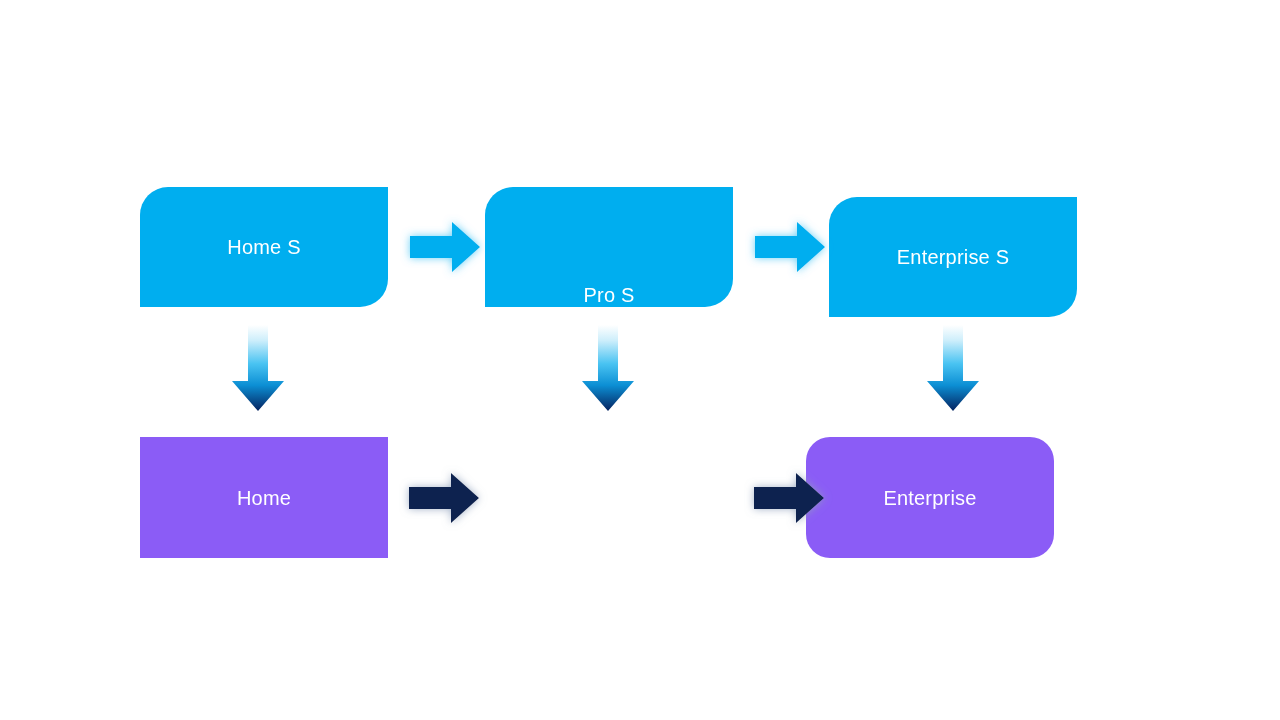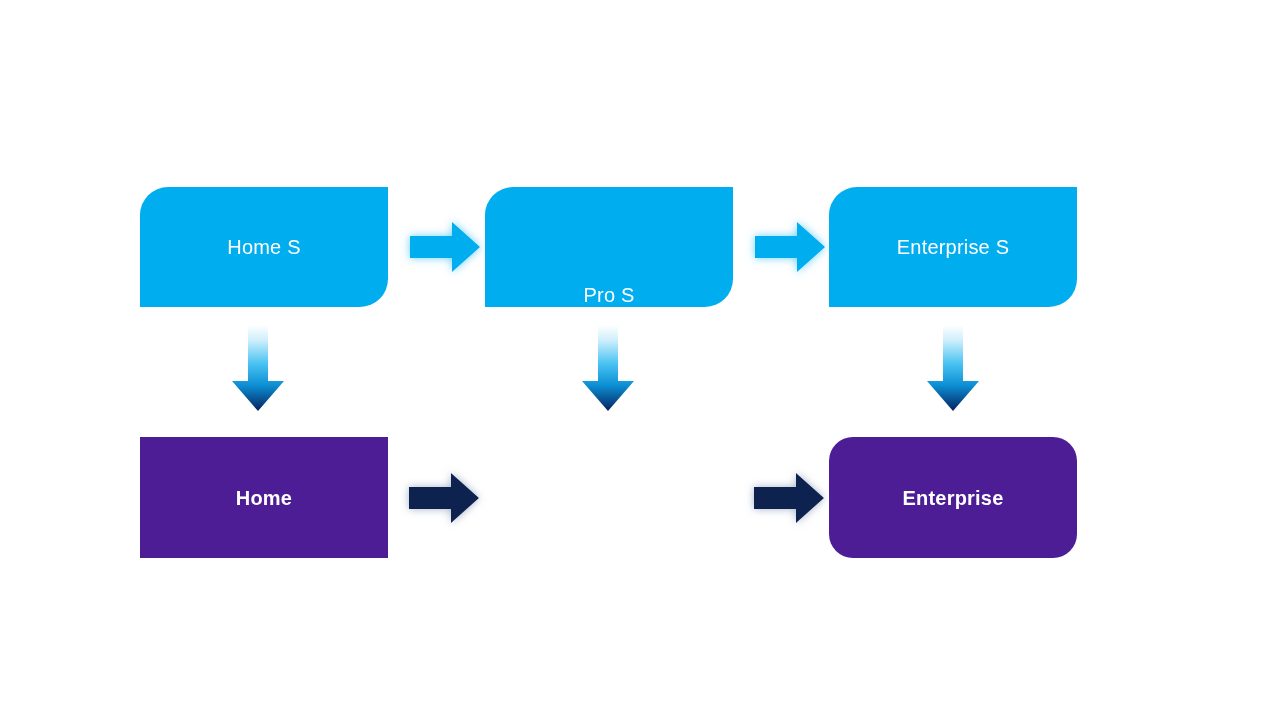--- a/index.html
+++ b/index.html
@@ -42,23 +42,22 @@
   }
 
   
   .node.tier-s {
     background: #00AEEF;
     border-radius: 28px 0 28px 0;
   }
 
   
   .node.tier-base {
-    background: #4c1d95;
+    background: #8b5cf6;
     border-radius: 0;
-    font-weight: bold;
   }
 
   .node-label {
     display: block;
     pointer-events: none;
   }
 
   
   .h-arrow {
     position: absolute;
@@ -81,21 +80,21 @@
 <div id="canvas">
 
   <div class="node tier-s" style="left:140px; top:167px; width:248px; height:120px;">
     <span class="node-label">Home S</span>
   </div>
 
   <div class="node tier-s" style="left:485px; top:167px; width:248px; height:120px;align-items:flex-end;">
     <span class="node-label">Pro S</span>
   </div>
 
-  <div class="node tier-s" style="left:829px; top:167px; width:248px; height:120px;">
+  <div class="node tier-s" style="left:829px; top:177px; width:248px; height:120px;">
     <span class="node-label">Enterprise S</span>
   </div>
 
   <div class="h-arrow" style="left:404px; top:196px;">
     <svg viewBox="0 0 80 62" xmlns="http://www.w3.org/2000/svg" aria-hidden="true">
       <defs>
         <filter id="glowCyan1" x="-55%" y="-55%" width="210%" height="210%">
           <feDropShadow dx="0" dy="0" stdDeviation="4" flood-color="#4FC8F5" flood-opacity="0.85"></feDropShadow>
         </filter>
       </defs>
@@ -157,21 +156,21 @@
       </defs>
       <polygon points="20,0 40,0 40,56 56,56 30,86 4,56 20,56" fill="url(#vgrad3)"></polygon>
     </svg>
   </div>
 
   <div class="node tier-base" style="left:140px; top:417px; width:248px; height:121px;">
     <span class="node-label">Home</span>
   </div>
 
 
-  <div class="node tier-base" style="left:829px; top:417px; width:248px; height:121px;border-radius:24px;">
+  <div class="node tier-base" style="left:806px; top:417px; width:248px; height:121px;border-radius:24px;">
     <span class="node-label">Enterprise</span>
   </div>
 
   <div class="h-arrow" style="left:403px; top:447px;">
     <svg viewBox="0 0 80 62" xmlns="http://www.w3.org/2000/svg" aria-hidden="true">
       <defs>
         <filter id="glowNavy1" x="-55%" y="-55%" width="210%" height="210%">
           <feDropShadow dx="0" dy="0" stdDeviation="4" flood-color="#8FA0BC" flood-opacity="0.80"></feDropShadow>
         </filter>
       </defs>

